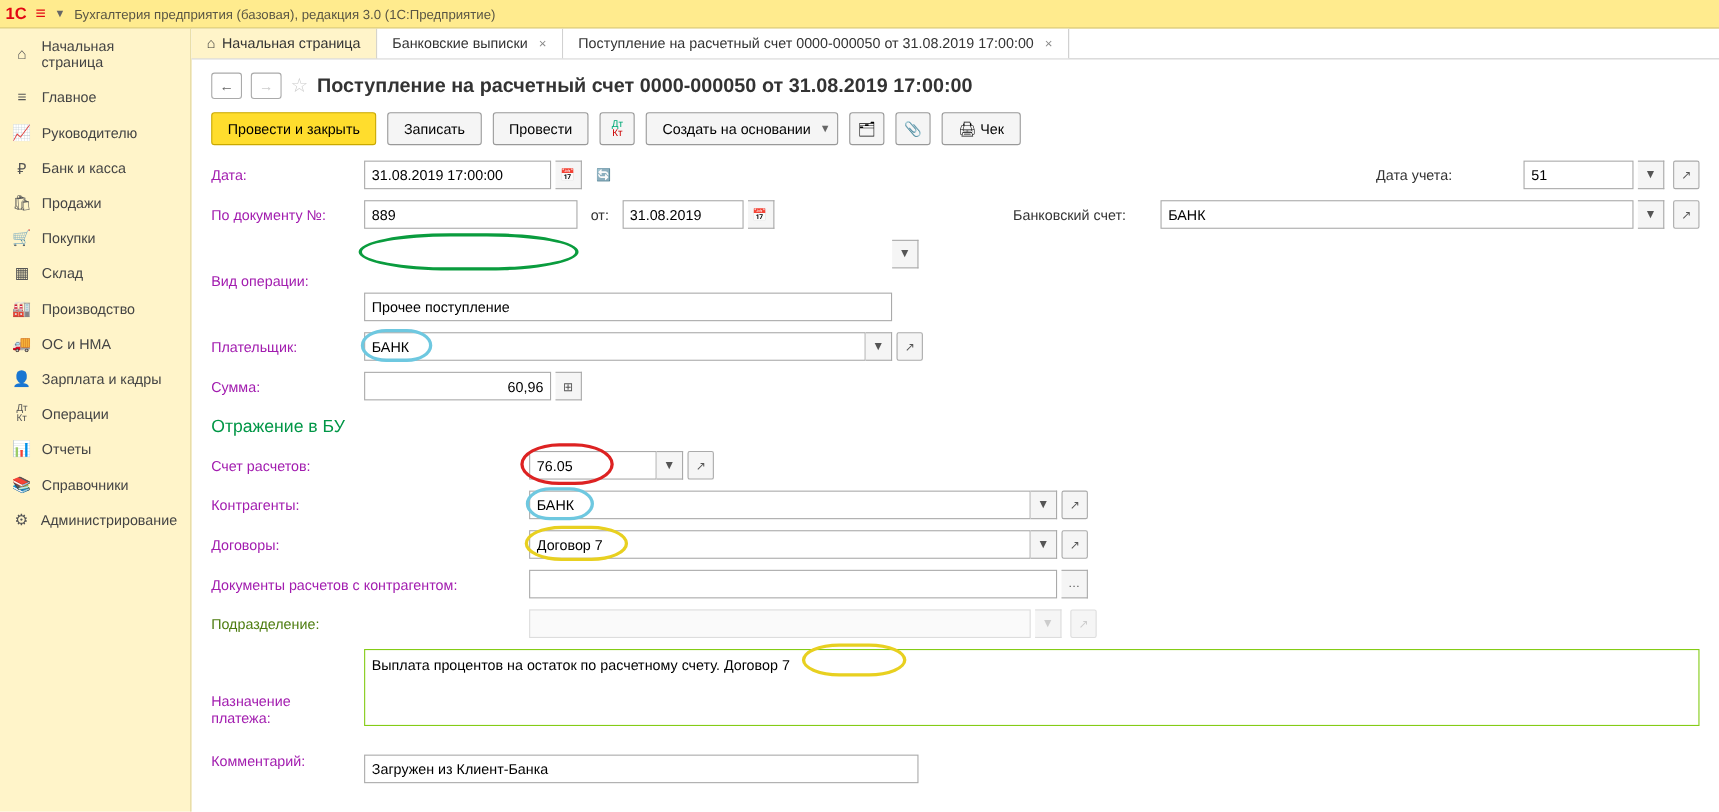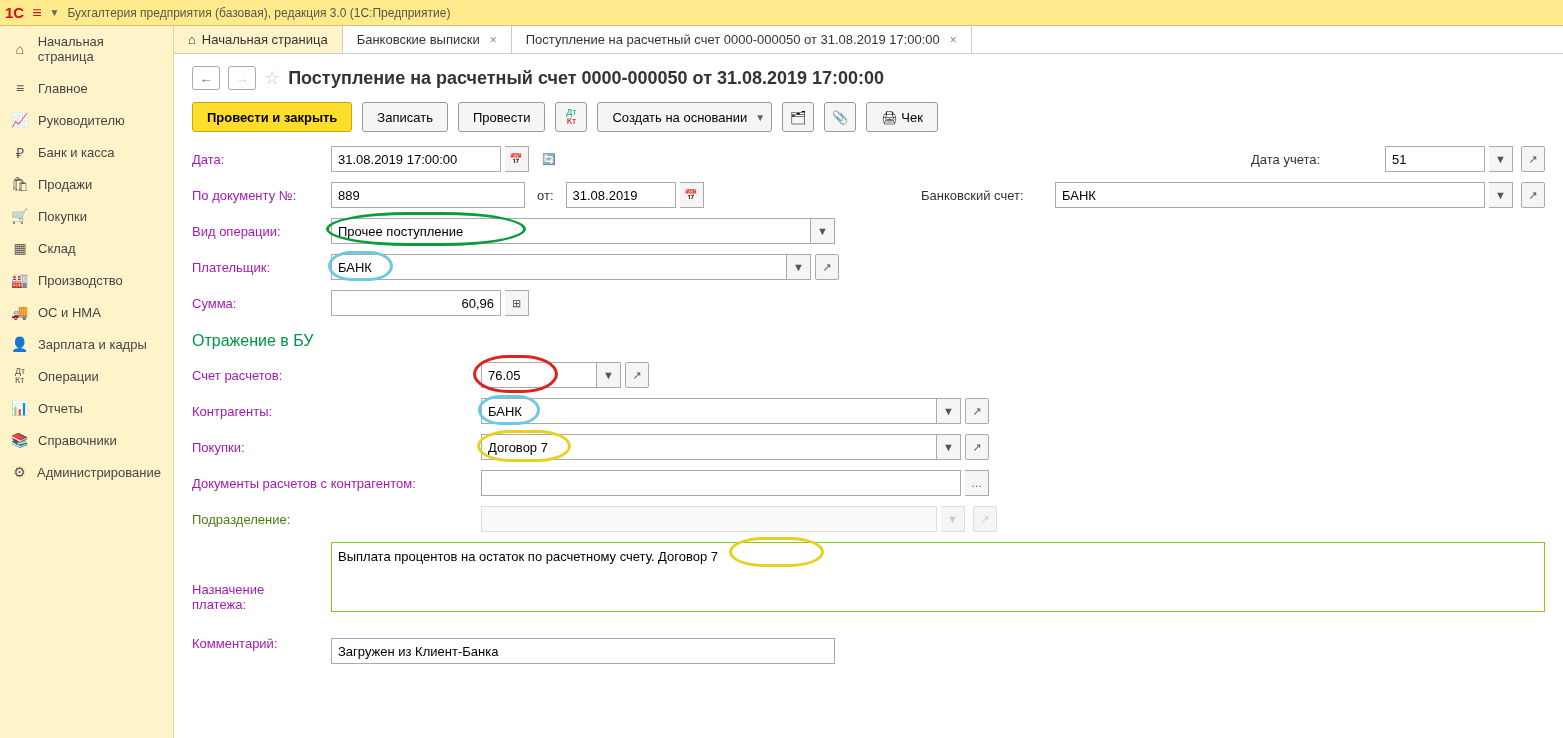--- a/index.html
+++ b/index.html
@@ -18,21 +18,21 @@
 .tab{padding:6px 14px;border-right:1px solid #ccc;background:#fff;cursor:pointer;display:flex;align-items:center;gap:6px;font-size:13px;color:#333}
 .tab.home-tab{background:#fff4c9}
 .tab .x{color:#888;font-size:12px;margin-left:4px}
 .content{padding:12px 18px;flex:1;overflow:auto}
 .hdr-row{display:flex;align-items:center;gap:8px;margin-bottom:12px}
 .nav-btn{width:28px;height:24px;border:1px solid #aaa;background:#fff;border-radius:3px;display:flex;align-items:center;justify-content:center;cursor:pointer;color:#666}
 .star{color:#ccc;font-size:18px}
 .page-title{font-size:18px;font-weight:bold;color:#333}
 .toolbar{display:flex;align-items:center;gap:10px;margin-bottom:14px}
 .btn{height:30px;padding:0 14px;border:1px solid #999;border-radius:3px;background:#f5f5f5;cursor:pointer;display:flex;align-items:center;font-size:13px}
-.btn.primary{background:#ffdd2d;border-color:#c9a800;font-weight:bold}
+.btn.primary{background:#ffdd2d;border-color:#c9a800;font-weight:normal}
 .btn-icon{width:32px;padding:0;justify-content:center}
 .btn.drop{padding-right:6px}
 .caret{margin-left:8px;font-size:10px;color:#666}
 .form{display:flex;flex-direction:column;gap:10px}
 .row{display:flex;align-items:center;gap:4px}
 .lbl{width:135px;color:#a21caf;padding-right:6px}
 .lbl.wide{width:285px}
 .lbl.disabled{color:#4d7c0f}
 .field{height:26px;border:1px solid #aaa;padding:0 6px;background:#fff;font-size:13px}
 .field.right{text-align:right}
@@ -190,21 +190,21 @@
             <span class="rlbl">Банковский счет:</span>
             <input class="field" style="width: 430px;" value="БАНК">
             <div class="mini-btn">▼</div>
             <div class="mini-btn det">↗</div>
           </div>
         </div>
 
         <div class="row">
           <span class="lbl">Вид операции:</span>
           <div class="field-wrap">
-            <input class="field" style="width: 480px;" value="Прочее поступление">
+            <input class="field" style="width: 480px; margin-top: 48px;" value="Прочее поступление">
             <div class="mini-btn">▼</div>
             <div class="ann-green" style="left:-5px;top:-6px;width:200px;height:34px"></div>
           </div>
         </div>
 
         <div class="row">
           <span class="lbl">Плательщик:</span>
           <div class="field-wrap">
             <input class="field" style="width: 456px;" value="БАНК">
             <div class="mini-btn">▼</div>
@@ -237,21 +237,21 @@
           <span class="lbl wide">Контрагенты:</span>
           <div class="field-wrap">
             <input class="field" style="width: 456px;" value="БАНК">
             <div class="mini-btn">▼</div>
             <div class="mini-btn det">↗</div>
             <div class="ann-cyan" style="left:-3px;top:-3px;width:62px;height:30px"></div>
           </div>
         </div>
 
         <div class="row">
-          <span class="lbl wide">Покупки:</span>
+          <span class="lbl wide">Договоры:</span>
           <div class="field-wrap">
             <input class="field" style="width: 456px;" value="Договор 7">
             <div class="mini-btn">▼</div>
             <div class="mini-btn det">↗</div>
             <div class="ann-yellow" style="left:-4px;top:-4px;width:94px;height:32px"></div>
           </div>
         </div>
 
         <div class="row">
           <span class="lbl wide">Документы расчетов с контрагентом:</span>

